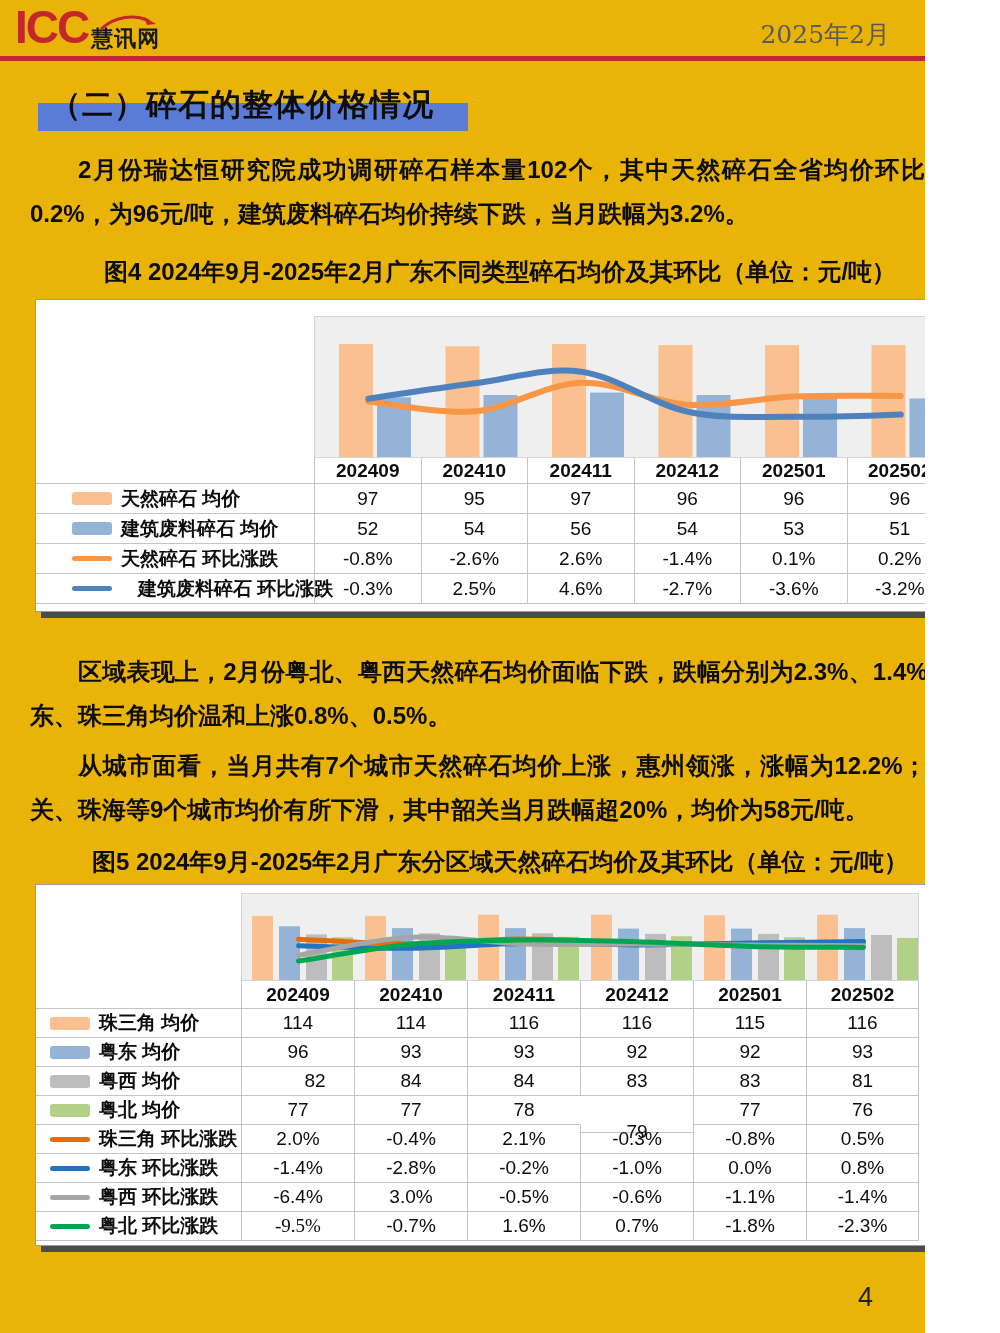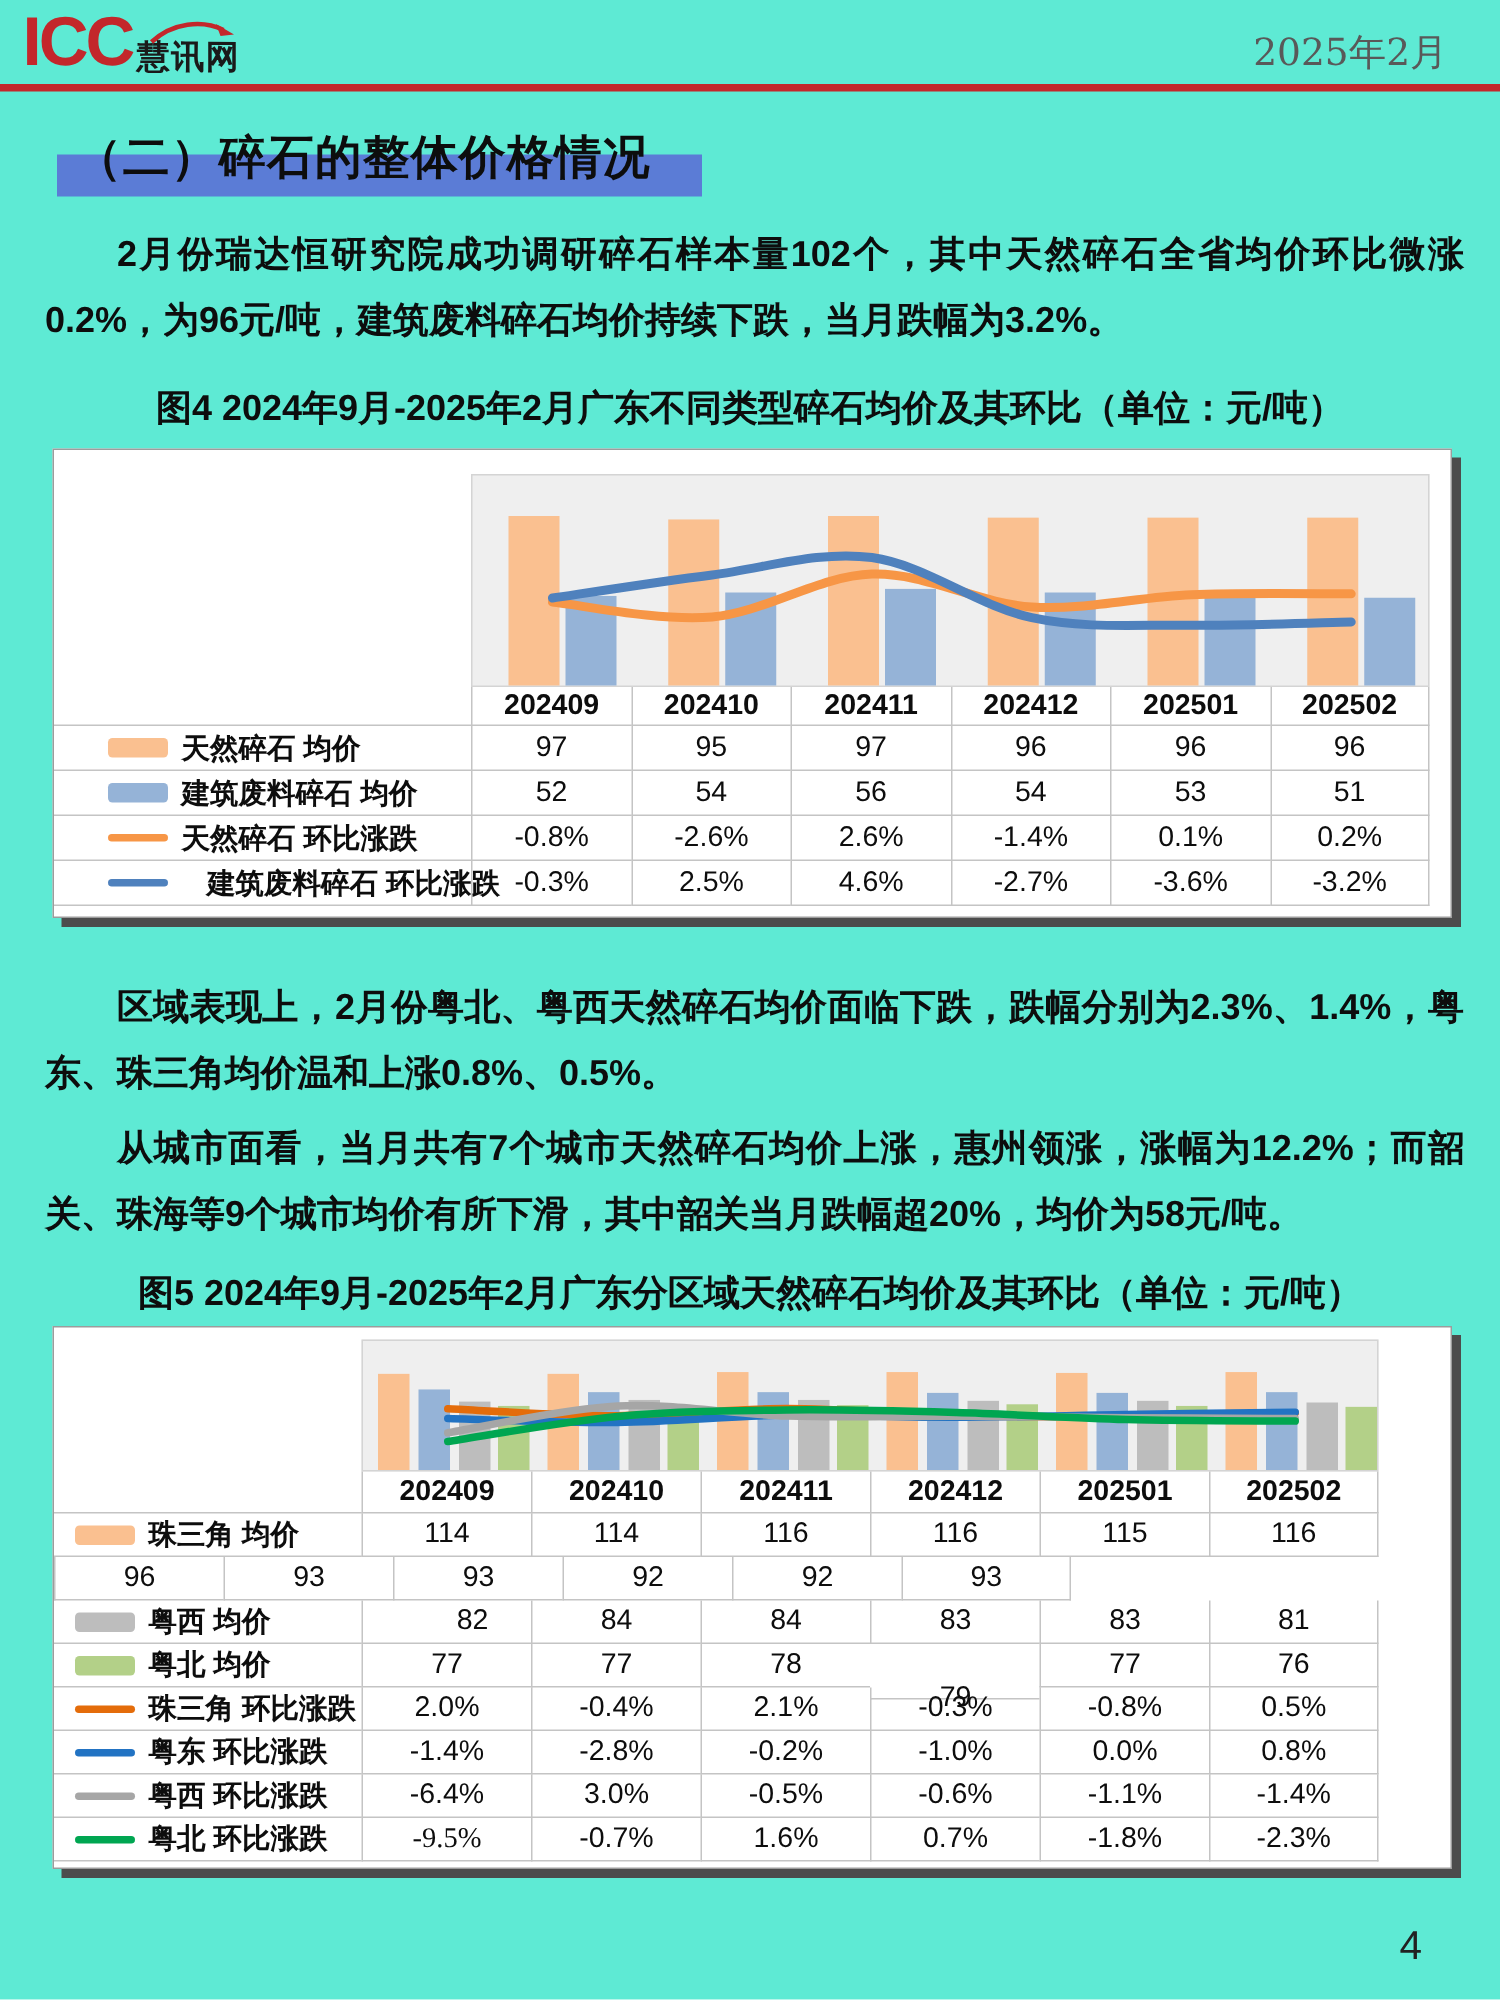--- a/index.html
+++ b/index.html
@@ -1,16 +1,16 @@
 <!DOCTYPE html>
 <html><head>
 <meta charset="utf-8">
 <style>
   html,body{margin:0;padding:0;background:#ffffff;}
-  .page{position:relative;width:1000px;height:1333px;background:#5eead4;overflow:hidden;
+  .page{position:relative;width:925px;height:1333px;background:#eab308;overflow:hidden;
         font-family:"Liberation Sans","DejaVu Sans",sans-serif;color:#111;}
 
   
   .logo{position:absolute;left:15px;top:4px;display:flex;align-items:flex-end;}
   .logo-icc{font-size:46px;line-height:46px;font-weight:bold;color:#C3272B;letter-spacing:-2px;}
   .logo-cn-wrap{position:relative;margin-left:3px;}
   .logo-swoosh{position:absolute;left:8px;top:-16px;}
   .logo-cn{font-size:22px;line-height:22px;font-weight:bold;color:#1a1a1a;letter-spacing:1px;}
   .header-date{position:absolute;right:35px;top:18px;font-family:"DejaVu Serif","Liberation Serif",serif;
                font-size:25px;color:#595959;}
@@ -214,20 +214,24 @@
             <span class="legend-name">珠三角 均价</span>
           </div>
           <div class="c-cell val-cell vline" style="width: 113px;">114</div>
           <div class="c-cell val-cell vline" style="width: 113px;">114</div>
           <div class="c-cell val-cell vline" style="width: 113px;">116</div>
           <div class="c-cell val-cell vline" style="width: 113px;">116</div>
           <div class="c-cell val-cell vline" style="width: 113px;">115</div>
           <div class="c-cell val-cell vline" style="width: 113px;">116</div>
         </div>
         <div class="c-row" style="height: 29px;">
+          <div class="c-cell legend-cell" style="width: 205px; padding-left: 14px;">
+            <span class="swatch-bar" style="background: rgb(149, 179, 215);"></span>
+            <span class="legend-name">粤东 均价</span>
+          </div>
           <div class="c-cell val-cell vline" style="width: 113px;">96</div>
           <div class="c-cell val-cell vline" style="width: 113px;">93</div>
           <div class="c-cell val-cell vline" style="width: 113px;">93</div>
           <div class="c-cell val-cell vline" style="width: 113px;">92</div>
           <div class="c-cell val-cell vline" style="width: 113px;">92</div>
           <div class="c-cell val-cell vline" style="width: 113px;">93</div>
         </div>
         <div class="c-row" style="height: 29px;">
           <div class="c-cell legend-cell" style="width: 205px; padding-left: 14px;">
             <span class="swatch-bar" style="background: rgb(189, 189, 189);"></span>

